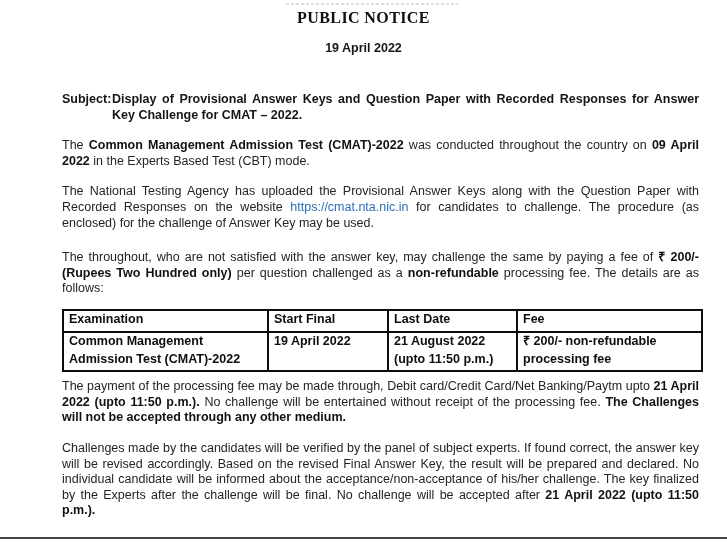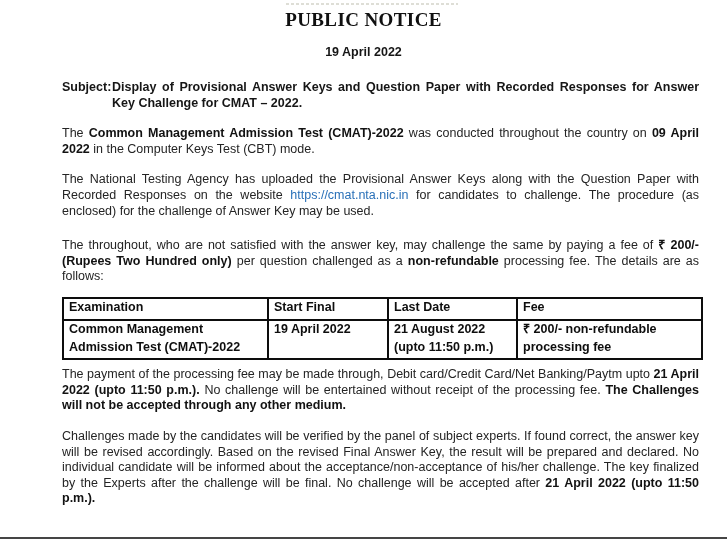--- a/index.html
+++ b/index.html
@@ -18,37 +18,37 @@
   .top-artifact {
     position: absolute; top: 3px; left: 286px;
     width: 172px; height: 2px;
     background: repeating-linear-gradient(90deg, #ccccc0 0 3px, transparent 3px 5px);
     opacity: .65;
   }
   .doc-title {
     margin: 9px 0 0 0;
     text-align: center;
     font-family: "Liberation Serif", serif;
-    font-size: 19px;
+    font-size: 16px;
     font-weight: bold;
     letter-spacing: .4px;
     color: #101010;
   }
   .doc-date {
     margin-top: 14px;
     text-align: center;
     font-size: 12.5px;
     font-weight: bold;
     color: #161616;
   }
   .content {
     padding: 0 28px 0 62px;
   }
   .subject {
-    margin-top: 21px;
+    margin-top: 37px;
     display: grid;
     grid-template-columns: 50px 1fr;
     font-size: 12.5px;
     line-height: 15.6px;
     font-weight: bold;
     color: #161616;
     text-align: justify;
   }
   .para {
     margin-top: 15px;
@@ -103,21 +103,21 @@
 
   <div class="doc-date">19 April 2022</div>
 
   <div class="content">
 
     <div class="subject">
       <span>Subject:</span>
       <span><span class="b">Display of Provisional Answer Keys and Question Paper with Recorded Responses for Answer Key Challenge for CMAT – 2022</span><span>.</span></span>
     </div>
 
-    <p class="para"><span>The </span><span class="b">Common Management Admission Test (CMAT)-2022</span><span> was conducted throughout the country on </span><span class="b">09 April 2022</span><span> in the Computer Keys Test (CBT) mode.</span></p>
+    <p class="para"><span>The </span><span class="b">Common Management Admission Test (CMAT)-2022</span><span> was conducted throughout the country on </span><span class="b">09 April 2022</span><span> in the Experts Based Test (CBT) mode.</span></p>
 
     <p class="para"><span>The National Testing Agency has uploaded the Provisional Answer Keys along with the Question Paper with Recorded Responses on the website </span><span class="lnk">https://cmat.nta.nic.in</span><span> for candidates to challenge. The procedure (as enclosed) for the challenge of Answer Key may be used.</span></p>
 
     <p class="para gap-lg"><span>The throughout, who are not satisfied with the answer key, may challenge the same by paying a fee of </span><span class="b">₹ 200/- (Rupees Two Hundred only)</span><span> per question challenged as a </span><span class="b">non-refundable</span><span> processing fee. The details are as follows:</span></p>
 
     <table class="details">
       <colgroup>
         <col class="c-exam">
           <col class="c-start">
           <col class="c-last">

